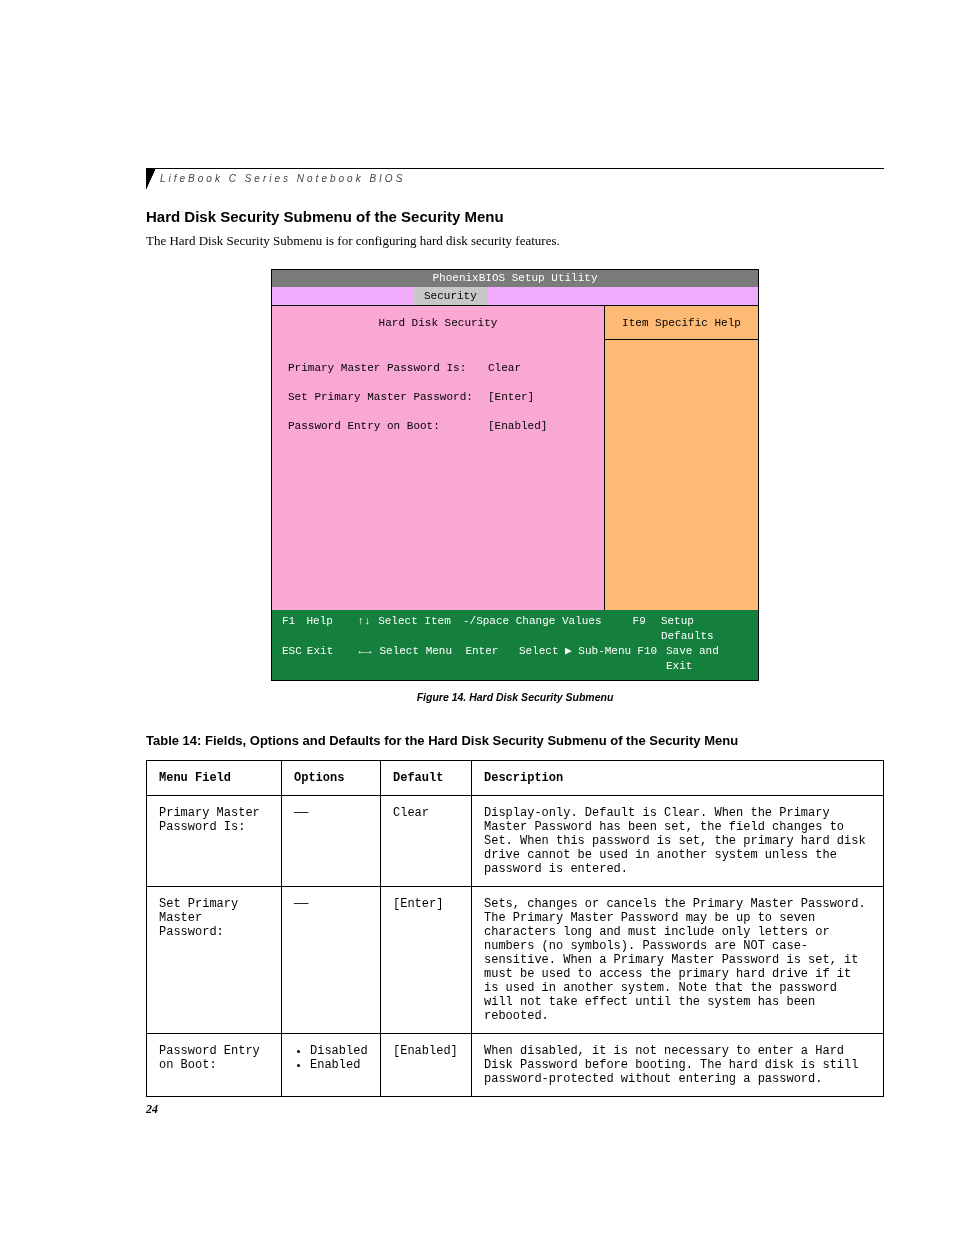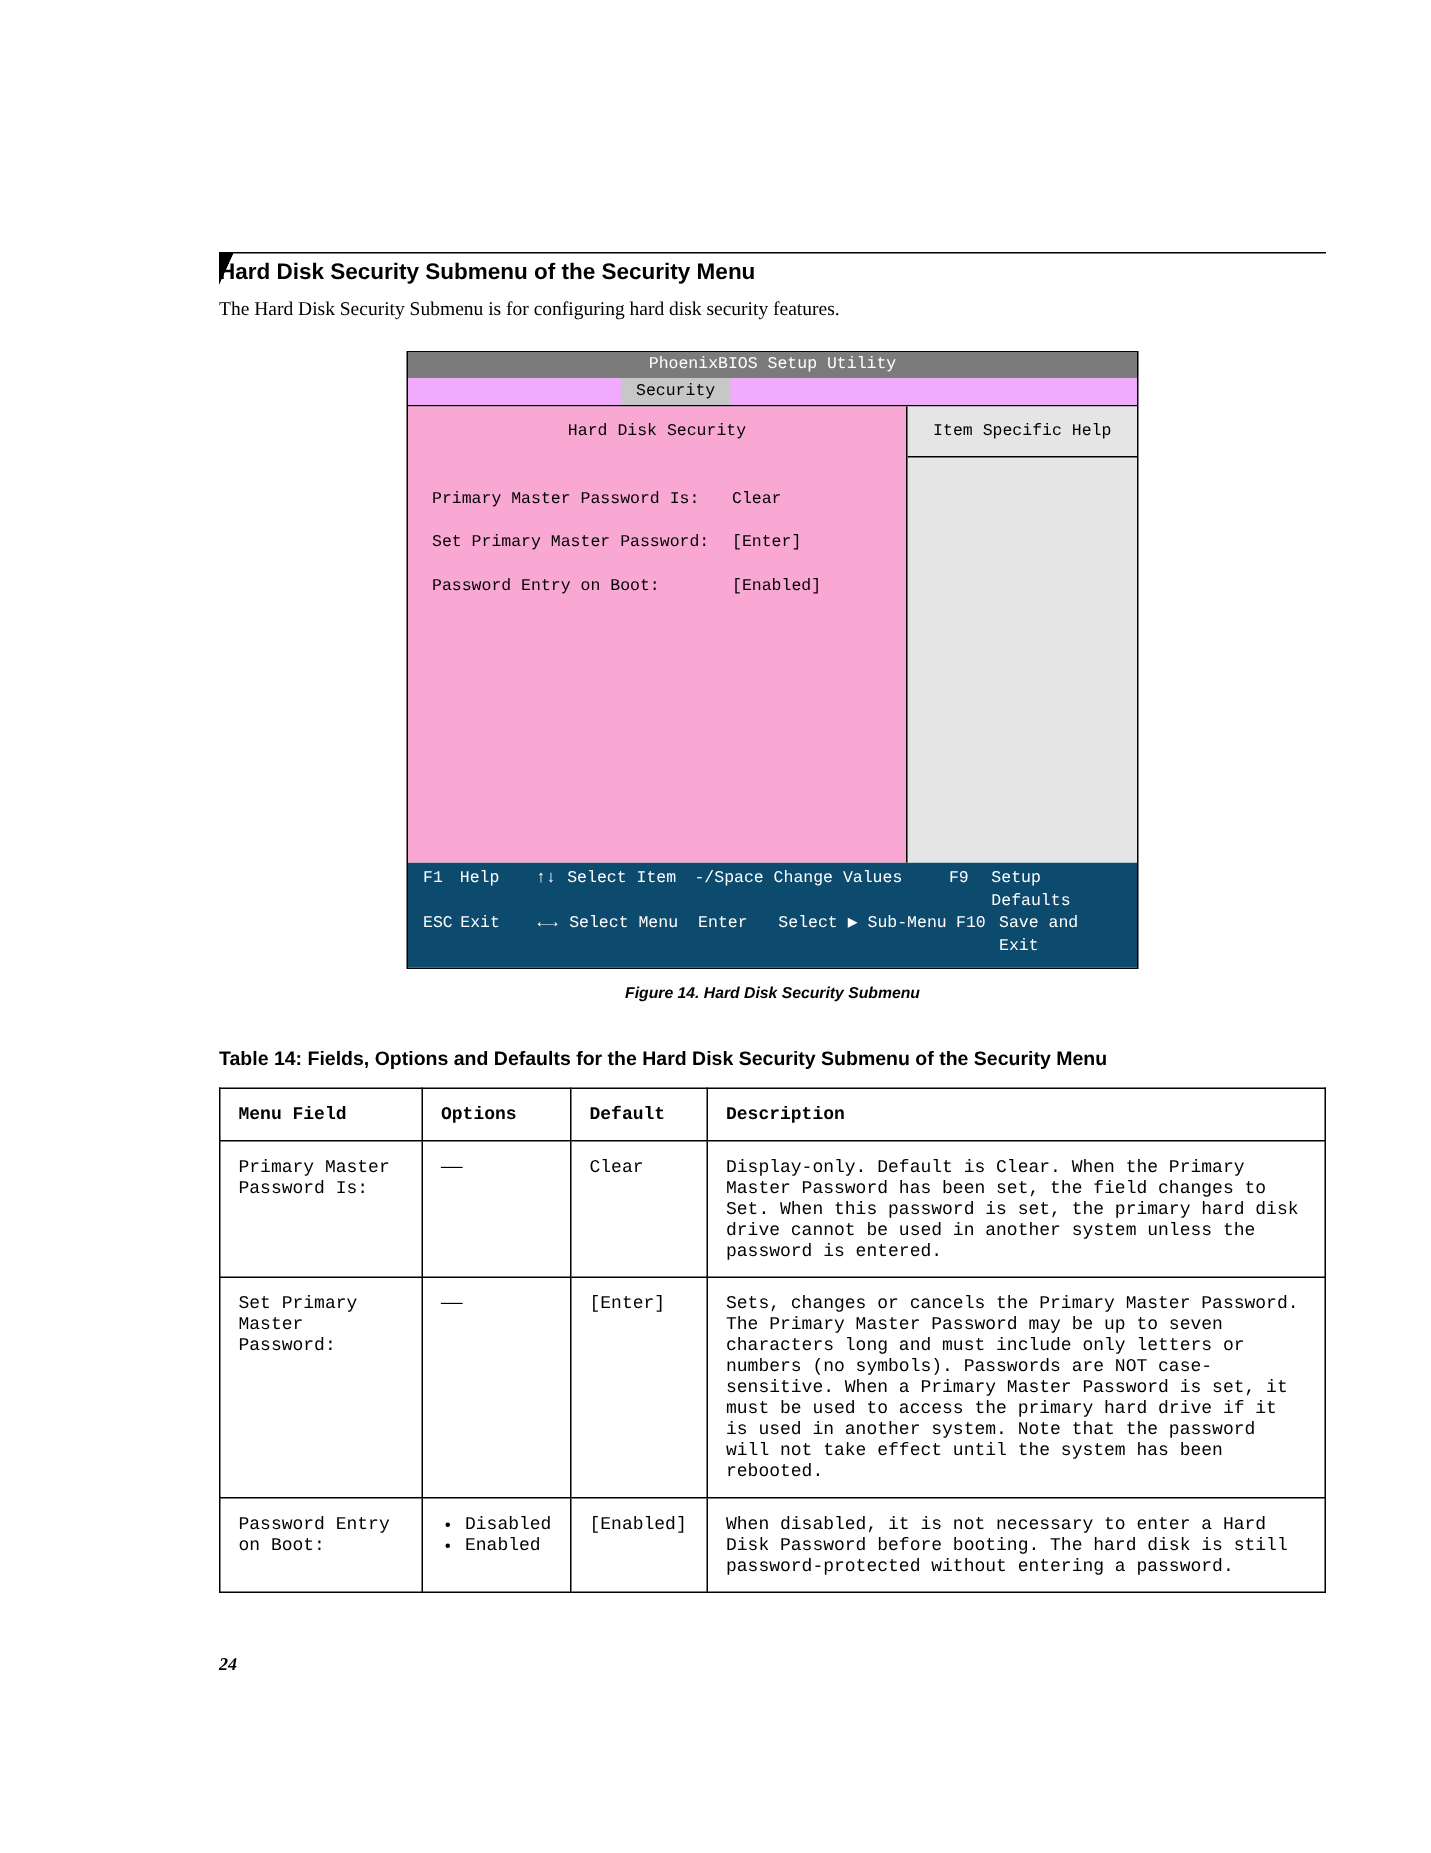--- a/index.html
+++ b/index.html
@@ -10,46 +10,47 @@
   h2.section{font-family:"Segoe UI",Arial,sans-serif;font-weight:700;font-size:15px;margin:0 0 8px 0;}
   p.intro{font-family:Liberation Serif, serif;font-size:13px;margin:0 0 20px 0;}
   .pagenum{position:absolute;left:146px;bottom:118px;font-style:italic;font-weight:700;font-size:12px;font-family:Georgia,serif;}
   
   .bios{width:486px;margin:0 auto 2px auto;border:1px solid #000;font-family:"Courier New",monospace;font-size:11px;line-height:1.0;color:#000;}
   .bios .titlebar{background:#7b7b7b;color:#fff;text-align:center;padding:3px 0;font-weight:normal;font-size:11px;}
   .bios .tabrow{background:#f0abfc;position:relative;height:18px;}
   .bios .tab{position:absolute;left:142px;top:0;background:#c7c7c7;color:#000;padding:2px 10px;font-size:11px;height:14px;line-height:14px;}
   .bios-body{display:flex;border-top:1px solid #000;}
   .bios-left{flex:0 0 300px;border-right:1px solid #000;padding:12px 16px 160px 16px;background:#f9a8d4;position:relative;}
-  .bios-right{flex:1;background:#e5e5e5;}
+  .bios-right{flex:1;background:#fdba74;}
   .bios-left .panel-title{text-align:center;margin-bottom:34px;}
   .bios-right .panel-title{text-align:center;padding:12px 6px 10px 6px;border-bottom:1px solid #000;}
   .bios-row{display:flex;margin-bottom:18px;}
   .bios-row .lbl{flex:0 0 200px;}
   .bios-row .val{flex:1;}
-  .bios-footer{background:#0c4a6e;color:#fff;padding:4px 10px 6px 10px;font-size:11px;line-height:15px;}
+  .bios-footer{background:#15803d;color:#fff;padding:4px 10px 6px 10px;font-size:11px;line-height:15px;}
   .bf-row{display:flex;gap:0;}
   .bf-row span{display:inline-block;}
   .k{color:#fff;}
   .fcap{font-family:"Segoe UI",Arial,sans-serif;font-weight:700;font-size:10.5px;text-align:center;margin:10px 0 30px 0;font-style:italic;}
   
   .tbl-title{font-family:"Segoe UI",Arial,sans-serif;font-weight:700;font-size:13px;margin:0 0 12px 0;}
   table.fields{border-collapse:collapse;width:100%;font-family:Liberation Mono, monospace;font-size:12px;}
   table.fields th,table.fields td{border:1px solid #000;padding:10px 12px;text-align:left;vertical-align:top;}
   table.fields th{font-weight:700;font-size:12px;}
   table.fields td ul{margin:0;padding-left:16px;}
   table.fields td ul li{margin:0;}
 </style>
 </head>
 <body>
 
 <div class="page">
   <div class="header-line">
     <div class="header-mark2"></div>
   </div>
+  <div class="running-title">LifeBook C Series Notebook BIOS</div>
 
   <h2 class="section">Hard Disk Security Submenu of the Security Menu</h2>
   <p class="intro">The Hard Disk Security Submenu is for configuring hard disk security features.</p>
 
   <div class="bios">
     <div class="titlebar">PhoenixBIOS Setup Utility</div>
     <div class="tabrow">
       <div class="tab">Security</div>
     </div>
     <div class="bios-body">

